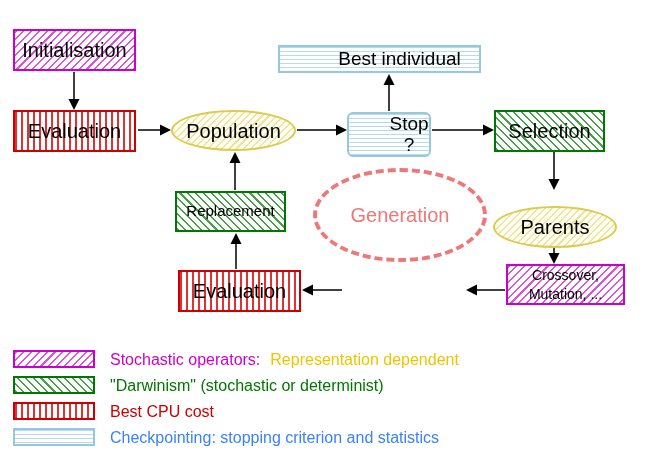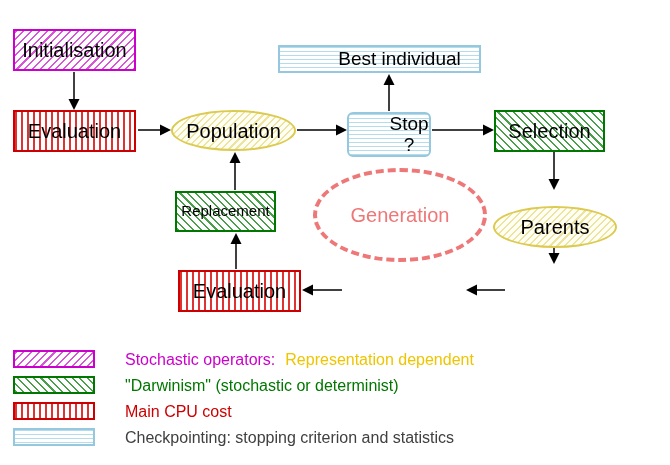--- a/index.html
+++ b/index.html
@@ -48,21 +48,21 @@
   }
   .ellipse { border-radius: 50%; }
 
   
   .n-initialisation { left: 13px;  top: 29px;  width: 123px; height: 42px; }
   .n-evaluation-top { left: 13px;  top: 110px; width: 123px; height: 42px; }
   .n-population     { left: 171px; top: 110px; width: 125px; height: 41px; }
   .n-best-individual{ left: 278px; top: 45px;  width: 203px; height: 28px; font-size: 19px; }
   .n-stop           { left: 347px; top: 112px; width: 84px;  height: 45px; border-radius: 6px; font-size: 19px; }
   .n-selection      { left: 494px; top: 110px; width: 111px; height: 42px; }
-  .n-replacement    { left: 175px; top: 191px; width: 101px; height: 41px; font-size: 15px; }
+  .n-replacement    { left: 175px; top: 191px; width: 111px; height: 41px; font-size: 15px; }
   .n-generation     {
     left: 313px; top: 168px; width: 174px; height: 94px;
     border: 4px dashed #ee7777; border-radius: 50%;
     color: #ee7777; background: transparent; text-align: right;
   }
   .n-parents        { left: 493px; top: 206px; width: 124px; height: 42px; }
   .n-crossover      { left: 506px; top: 264px; width: 119px; height: 41px; font-size: 14px; line-height: 1.35; }
   .n-evaluation-bot { left: 178px; top: 270px; width: 123px; height: 42px; }
   .n-offspring      { left: 343px; top: 271px; width: 121px; height: 39px; }
 
@@ -75,35 +75,34 @@
     box-sizing: border-box;
     z-index: 2;
   }
   .legend-text {
     position: absolute;
     left: 110px;
     z-index: 2;
     font-size: 16px;
     line-height: 18px;
     white-space: nowrap;
-    margin-left: 15px;
   }
   .sw1 { top: 350px; }
   .sw2 { top: 376px; }
   .sw3 { top: 402px; }
   .sw4 { top: 428px; }
   .lt1 { top: 351px; }
   .lt2 { top: 377px; }
   .lt3 { top: 403px; }
   .lt4 { top: 429px; }
   .c-magenta { color: #cc00cc; }
   .c-gold    { color: #eec500; }
   .c-green   { color: #007700; }
   .c-red     { color: #cc0000; }
-  .c-cyan    { color: #404040; }
+  .c-cyan    { color: #3b82f6; }
   .gap-left  { margin-left: 10px; }
 </style>
 </head>
 <body>
 
 <div class="stage">
 
   <svg class="arrows" width="670" height="465" viewBox="0 0 670 465">
     <g stroke="#000000" stroke-width="1.5" fill="#000000">
 
@@ -193,33 +192,39 @@
   </div>
 
   <div class="node n-generation">
     <span>Generation</span>
   </div>
 
   <div class="node hatch-yellow ellipse n-parents">
     <span>Parents</span>
   </div>
 
+  <div class="node hatch-magenta n-crossover">
+    <span>
+      <span>Crossover,</span><br>
+      <span>Mutation, ...</span>
+    </span>
+  </div>
 
   <div class="node lines-red n-evaluation-bot">
     <span>Evaluation</span>
   </div>
 
 
   <div class="legend-swatch hatch-magenta sw1"></div>
   <div class="legend-text lt1">
     <span class="c-magenta">Stochastic operators:</span><span class="c-gold gap-left">Representation dependent</span>
   </div>
 
   <div class="legend-swatch hatch-green sw2"></div>
   <div class="legend-text c-green lt2">"Darwinism" (stochastic or determinist)</div>
 
   <div class="legend-swatch lines-red sw3"></div>
-  <div class="legend-text c-red lt3">Main CPU cost</div>
+  <div class="legend-text c-red lt3">Best CPU cost</div>
 
   <div class="legend-swatch lines-cyan sw4"></div>
   <div class="legend-text c-cyan lt4">Checkpointing: stopping criterion and statistics</div>
 
 </div>
 
 </body></html>

